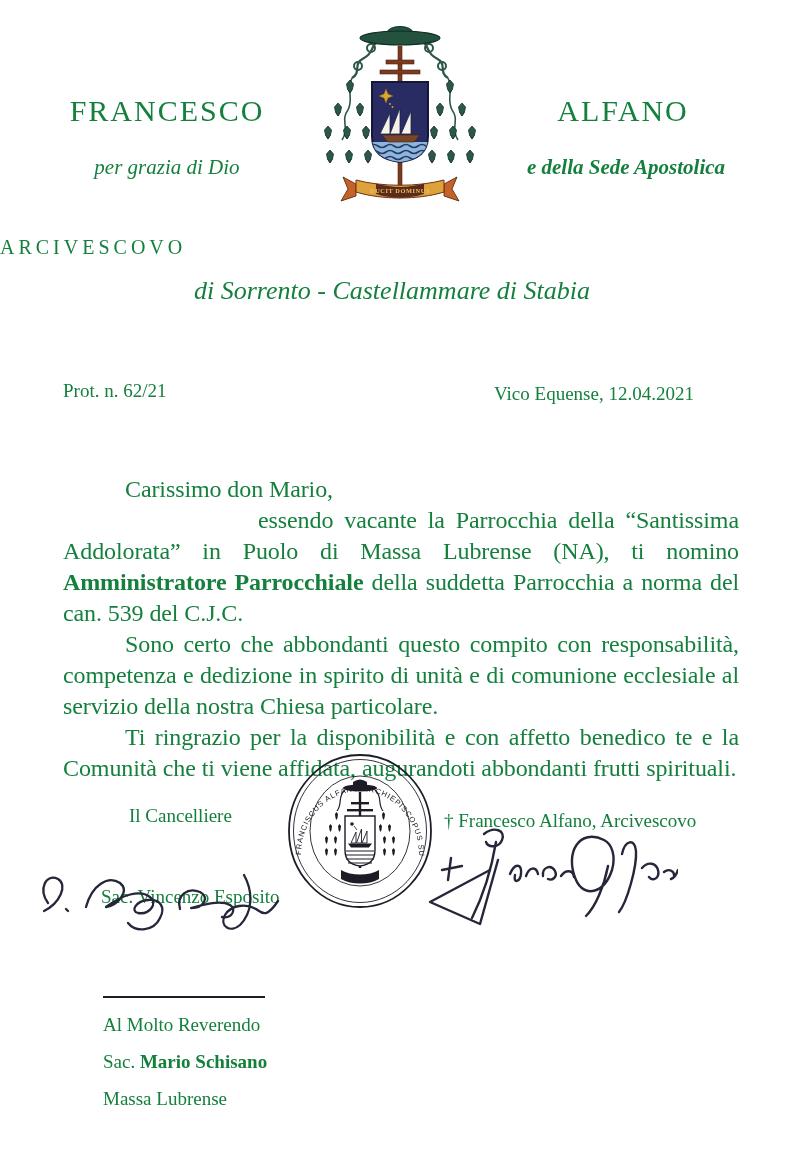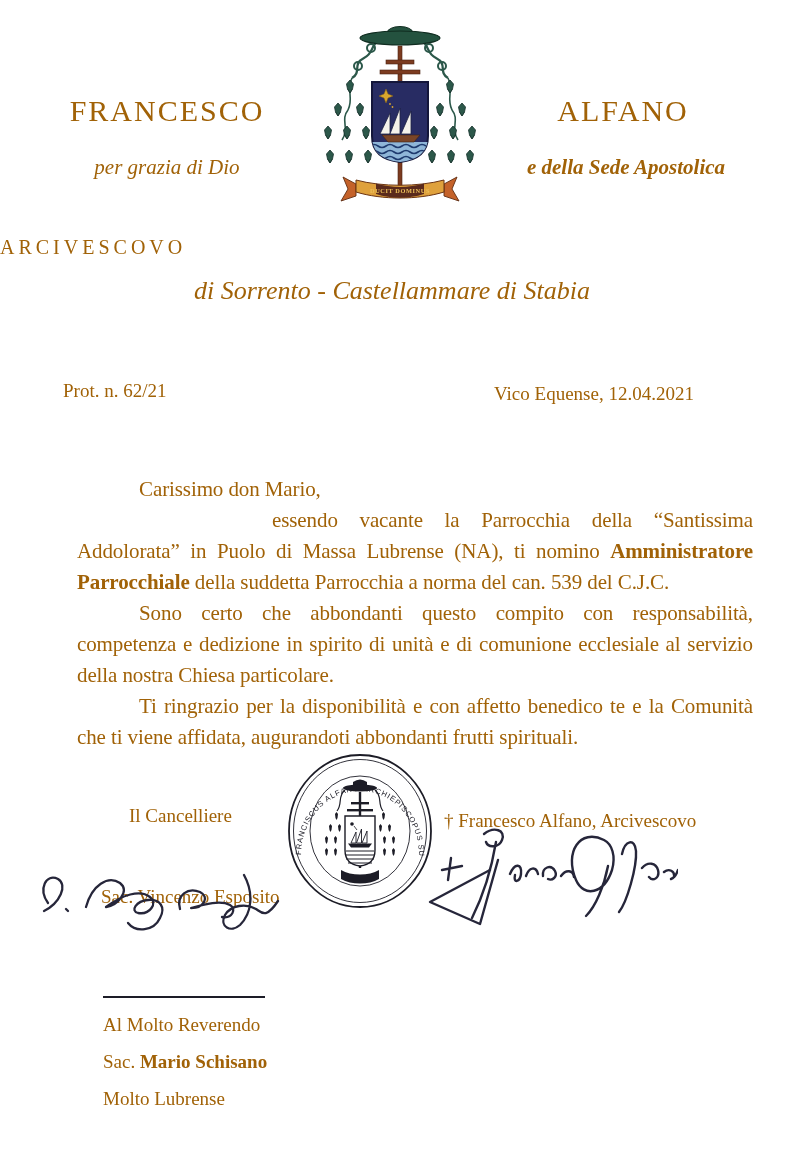--- a/index.html
+++ b/index.html
@@ -1,27 +1,27 @@
 <!DOCTYPE html>
 <html><head>
 <meta charset="utf-8">
 <style>
   html,body{margin:0;padding:0;background:#e8e8e8;}
   .page{
     position:relative;width:800px;height:1151px;margin:0 auto;
     background:#ffffff;overflow:hidden;
-    font-family:"Liberation Serif", serif;color:#a16207;
+    font-family:"Liberation Serif", serif;color:#15803d;
   }
   .abs{position:absolute;}
   .name{font-size:30px;letter-spacing:2px;text-align:center;}
   .grace{font-size:21px;font-style:italic;text-align:center;}
   .office{font-size:20px;letter-spacing:4px;text-align:left;width:100%;}
   .see{font-size:26px;font-style:italic;text-align:center;width:100%;}
   .ref{font-size:19px;}
-  .letter-body{left:63px;width:676px;top:474px;font-size:21px;line-height:31px;text-align:justify;letter-spacing:-0.1px;margin-left:14px;}
+  .letter-body{left:63px;width:676px;top:474px;font-size:24px;line-height:31px;text-align:justify;letter-spacing:-0.1px;}
   .letter-body p{margin:0;}
   .ind-small{text-indent:62px;}
   .ind-deep{text-indent:195px;}
   .sig-label{font-size:19px;white-space:nowrap;}
   .footer{left:103px;top:996px;font-size:19px;line-height:21px;}
   .footer .rule{width:162px;height:2px;background:#1d1d28;margin:0 0 9px 0;}
   .footer p{margin:16px 0 1px 0;}
   b{font-weight:bold;}
   svg{display:block;}
 </style>
@@ -209,16 +209,16 @@
         <path d="M204,36 C207,22 217,20 218,33 C219,49 209,84 201,94"></path>
         <path d="M224,50 C230,43 238,45 240,52 C242,60 235,64 231,59 M246,54 C251,50 257,53 256,59 M260,52 C258,58 256,60 253,61"></path>
       </g>
     </svg>
   </div>
 
   <div class="abs footer">
     <div class="rule"></div>
     <p>Al Molto Reverendo</p>
     <p><span>Sac. </span><b>Mario Schisano</b></p>
-    <p>Molto Lubrense</p>
+    <p>Massa Lubrense</p>
   </div>
 
 </div>
 
 </body></html>

